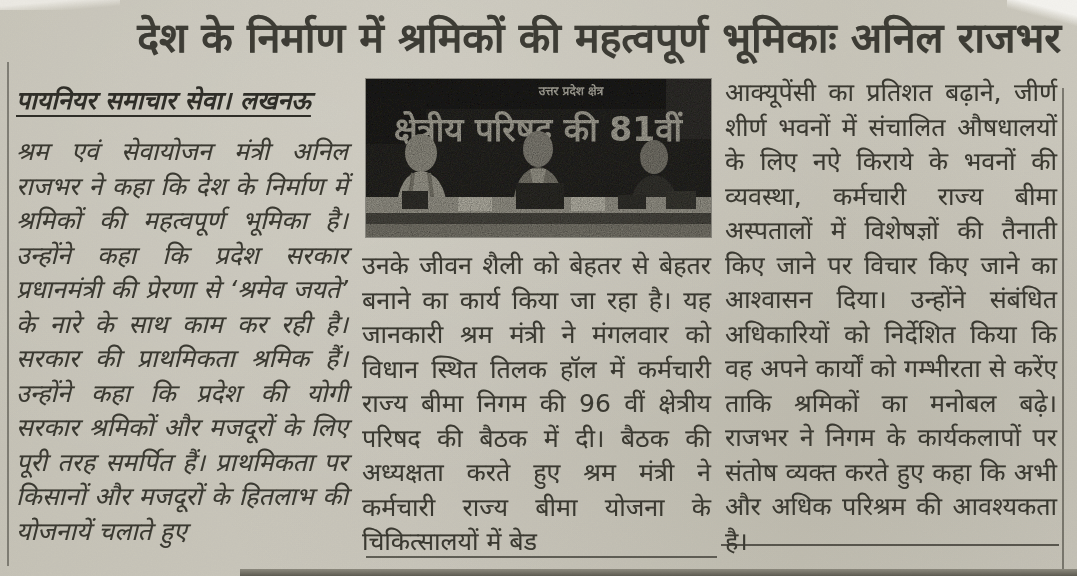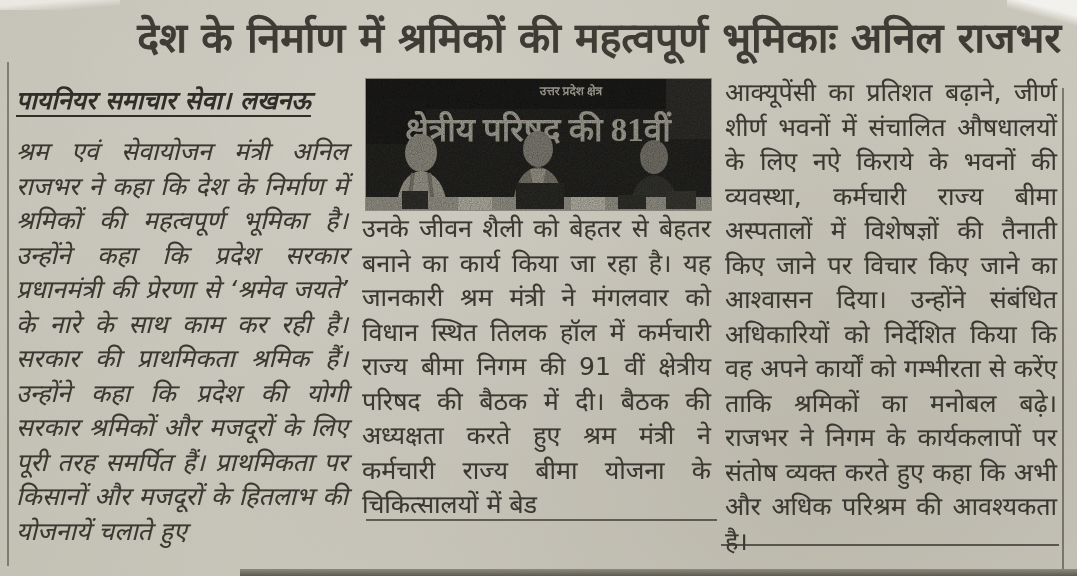--- a/index.html
+++ b/index.html
@@ -70,26 +70,25 @@
   }
   .body-text {
     font-size: 25px;
     line-height: 34.5px;
     text-align: justify;
     color: #3a3931;
     text-shadow: 0.3px 0.3px 0 rgba(58,57,49,0.25);
   }
   .col-left .body-text { margin-top: 19px; }
   .photo-frame {
-    width: 345px; height: 131px;
-    margin: 5px 0 2px 4px;
+    width: 345px; height: 158px;
+    margin: 5px 0 12px 4px;
     position: relative;
     box-shadow: 0 0 0 1px rgba(40,40,36,0.4);
     overflow: hidden;
-    font-family: Liberation Serif, serif;
   }
   .photo-frame svg { display: block; }
   .col-mid { position: relative; }
   .rule-mid {
     position: absolute; left: 4px; right: -6px; bottom: 2px; height: 0;
     border-bottom: 2px solid rgba(62,60,52,0.75);
   }
   .col-right { position: relative; }
   .rule-right {
     position: absolute; left: -4px; right: -2px; bottom: 13px; height: 0;
@@ -163,21 +162,21 @@
             <rect x="36" y="112" width="26" height="18" fill="#3c3b35"></rect>
             <rect x="92" y="118" width="34" height="14" fill="#d3d0c2"></rect>
             <rect x="205" y="118" width="34" height="14" fill="#d6d3c5"></rect>
             <rect x="252" y="116" width="28" height="14" fill="#3c3b35"></rect>
             <rect x="300" y="112" width="30" height="18" fill="#45443d"></rect>
             <rect x="0" y="134" width="345" height="11" fill="#56544c"></rect>
             <rect x="0" y="145" width="345" height="13" fill="#8f8c80"></rect>
           </g>
         </svg>
       </div>
-      <p class="body-text">उनके जीवन शैली को बेहतर से बेहतर बनाने का कार्य किया जा रहा है। यह जानकारी श्रम मंत्री ने मंगलवार को विधान स्थित तिलक हॉल में कर्मचारी राज्य बीमा निगम की 91 वीं क्षेत्रीय परिषद की बैठक में दी। बैठक की अध्यक्षता करते हुए श्रम मंत्री ने कर्मचारी राज्य बीमा योजना के चिकित्सालयों में बेड</p>
+      <p class="body-text">उनके जीवन शैली को बेहतर से बेहतर बनाने का कार्य किया जा रहा है। यह जानकारी श्रम मंत्री ने मंगलवार को विधान स्थित तिलक हॉल में कर्मचारी राज्य बीमा निगम की 96 वीं क्षेत्रीय परिषद की बैठक में दी। बैठक की अध्यक्षता करते हुए श्रम मंत्री ने कर्मचारी राज्य बीमा योजना के चिकित्सालयों में बेड</p>
       <div class="rule-mid"></div>
     </div>
 
     <div class="col col-right">
       <p class="body-text">आक्यूपेंसी का प्रतिशत बढ़ाने, जीर्ण शीर्ण भवनों में संचालित औषधालयों के लिए नऐ किराये के भवनों की व्यवस्था, कर्मचारी राज्य बीमा अस्पतालों में विशेषज्ञों की तैनाती किए जाने पर विचार किए जाने का आश्वासन दिया। उन्होंने संबंधित अधिकारियों को निर्देशित किया कि वह अपने कार्यों को गम्भीरता से करेंए ताकि श्रमिकों का मनोबल बढ़े। राजभर ने निगम के कार्यकलापों पर संतोष व्यक्त करते हुए कहा कि अभी और अधिक परिश्रम की आवश्यकता है।</p>
       <div class="rule-right"></div>
     </div>
 
   </div>
 

